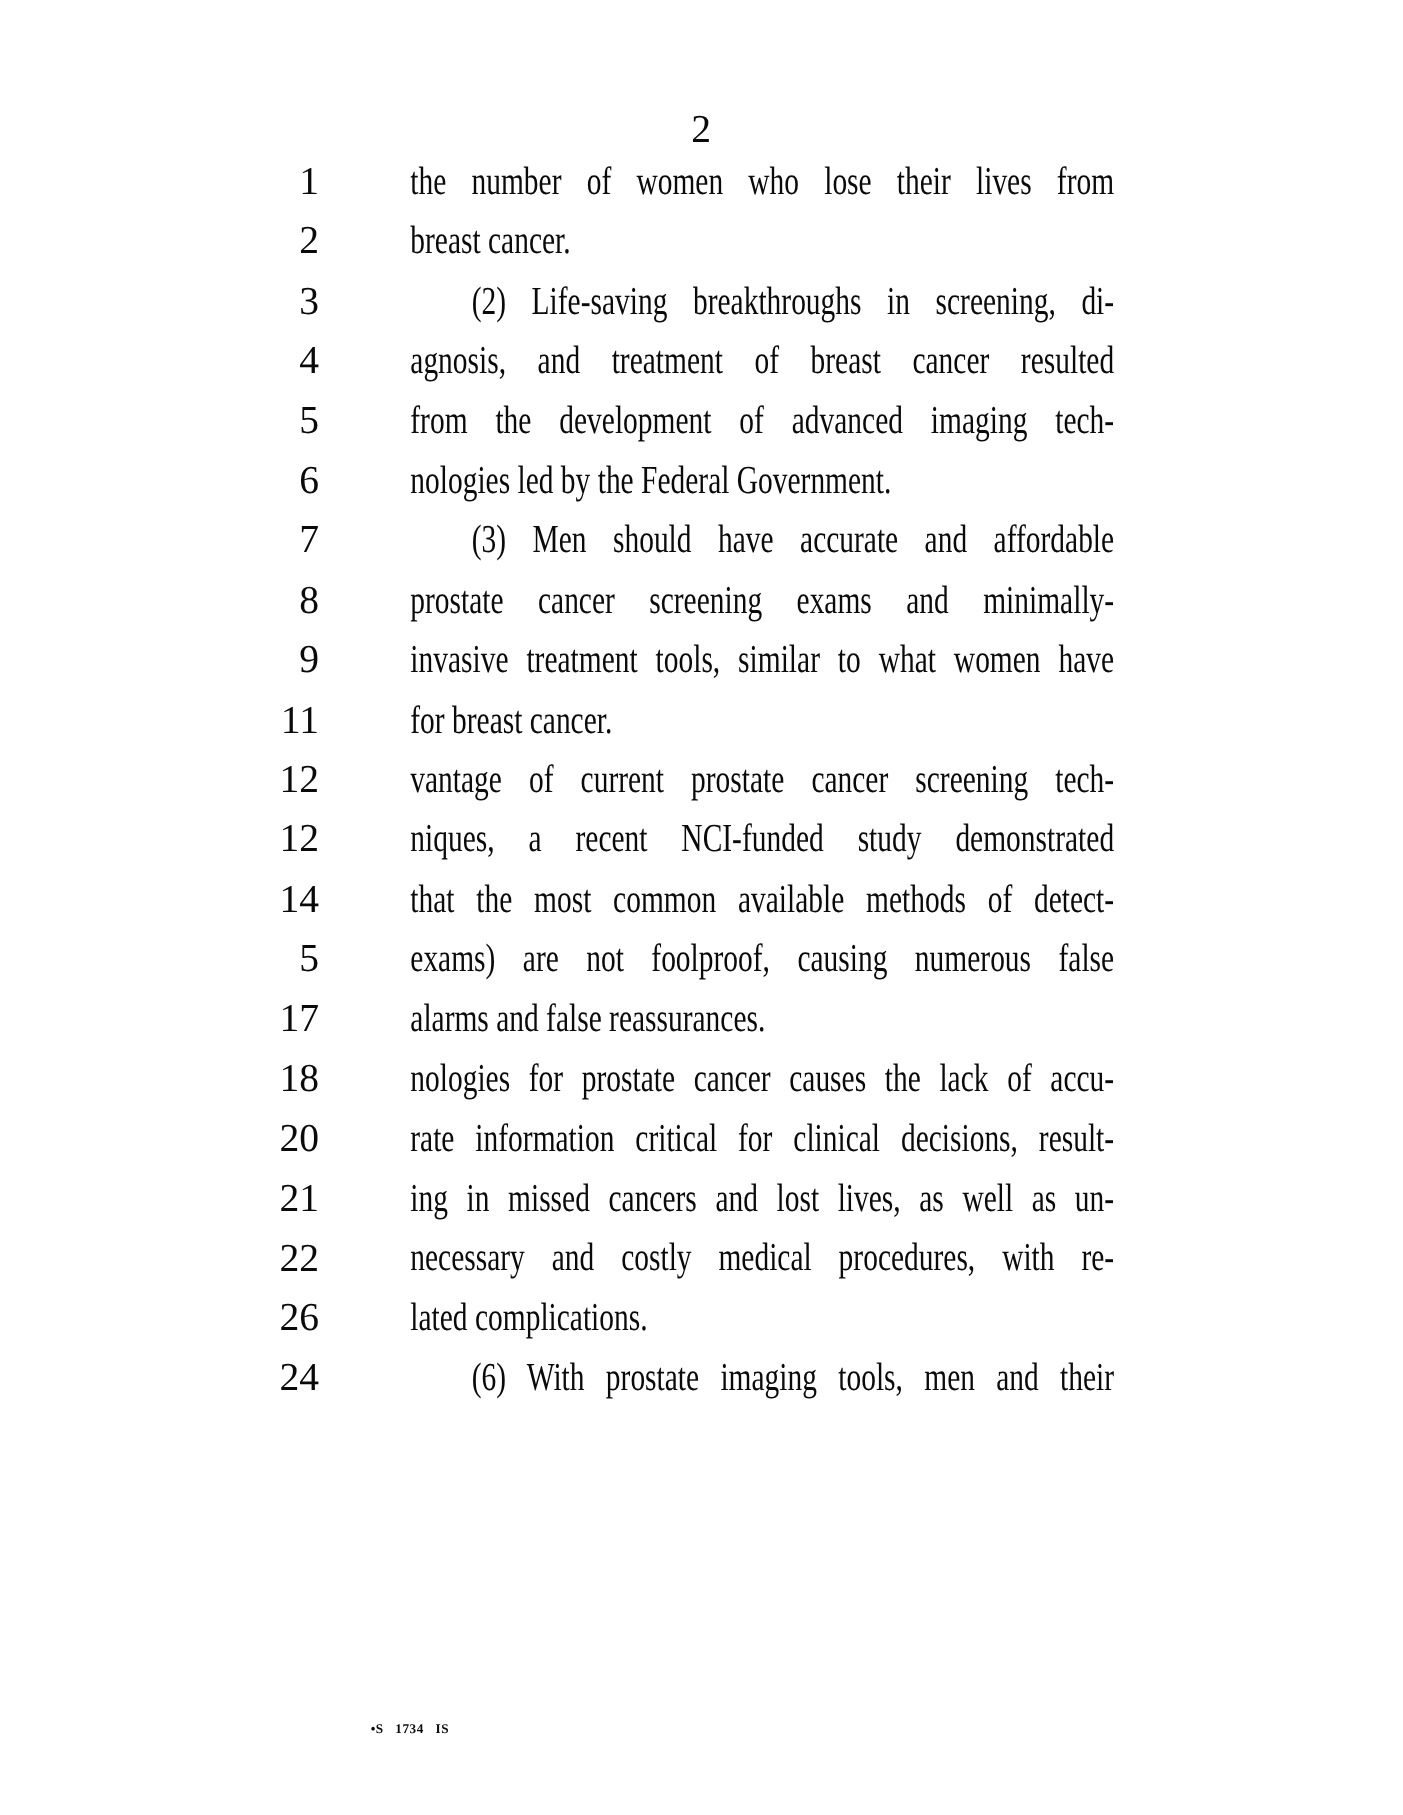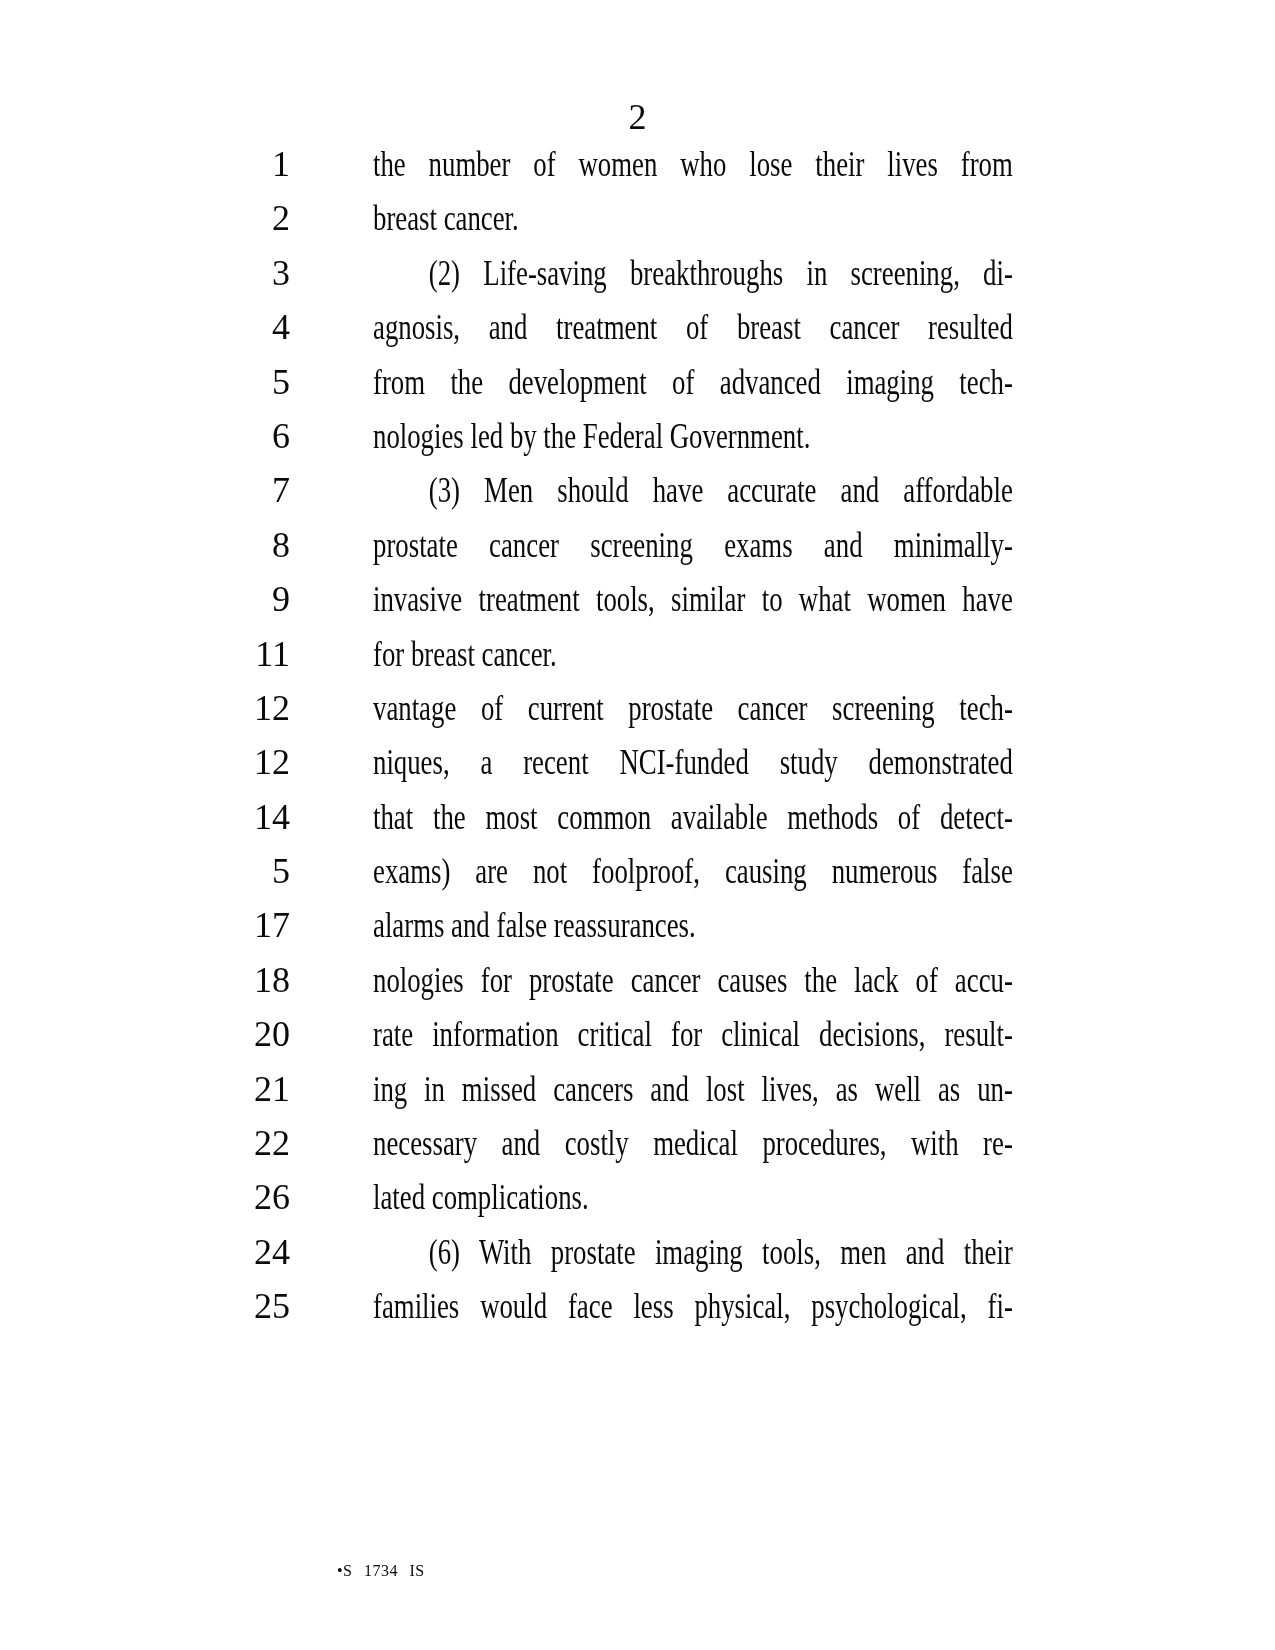--- a/index.html
+++ b/index.html
@@ -30,21 +30,21 @@
     position:absolute; left:373px; top:0; width:860px;
     font-size:36px; line-height:54.4px;
     text-align:justify; text-align-last:justify;
     transform:scaleX(0.744); transform-origin:0 0;
     height:54.4px; overflow:hidden;
   }
   .line-text.nojust { text-align:left; text-align-last:left; }
   .line-text.indent { text-indent:75px; }
   .footer {
     position:absolute; left:337px; top:1561px;
-    font-size:16px; font-weight:normal; line-height:20px;
+    font-size:12px; font-weight:bold; line-height:20px;
     word-spacing:7px; letter-spacing:0.5px;
   }
 </style>
 </head>
 <body>
 
 <div class="page">
   <div class="page-number">2</div>
 
   <div class="lines">
@@ -125,20 +125,16 @@
         <span class="line-text">necessary and costly medical procedures, with re-</span>
       </div>
       <div class="line">
         <span class="line-num">26</span>
         <span class="line-text nojust">lated complications.</span>
       </div>
       <div class="line">
         <span class="line-num">24</span>
         <span class="line-text indent">(6) With prostate imaging tools, men and their</span>
       </div>
-      <div class="line">
-        <span class="line-num">25</span>
-        <span class="line-text">families would face less physical, psychological, fi-</span>
-      </div>
     </div>
 
   <div class="footer">•S 1734 IS</div>
 </div>
 
 </body></html>

